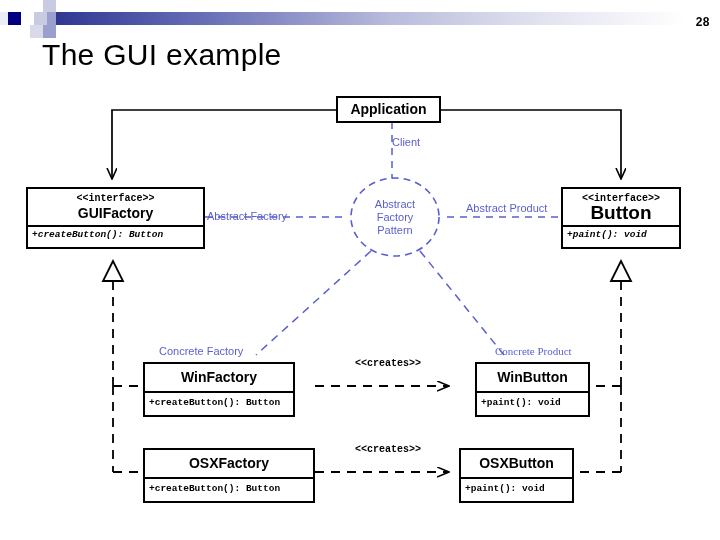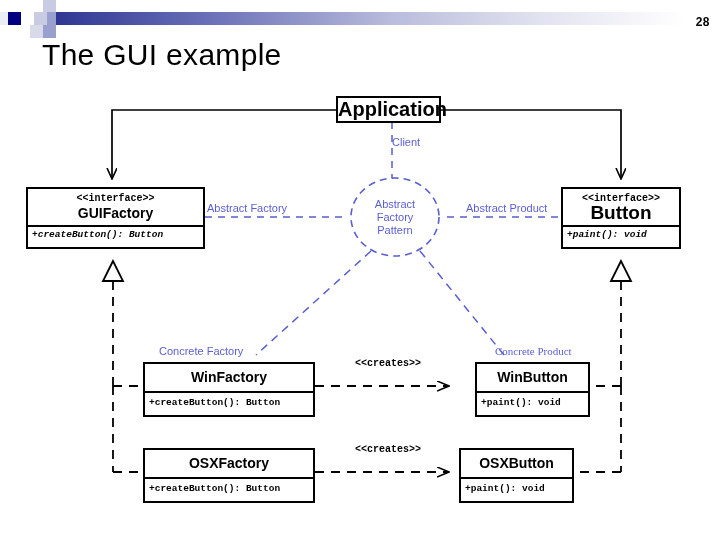--- a/index.html
+++ b/index.html
@@ -211,21 +211,21 @@
     <g>
       <path d="M315,386 L448,386" fill="none" stroke="#000000" stroke-width="1.8" stroke-dasharray="9,7" marker-end="url(#openArrow)"></path>
     </g>
 
     <g>
       <path d="M315,472 L448,472" fill="none" stroke="#000000" stroke-width="1.8" stroke-dasharray="9,7" marker-end="url(#openArrow)"></path>
     </g>
   </svg>
 
   <div class="cls-box" style="left:336px; top:96px; width:105px; height:27px;">
-    <div class="cls-name" style="font-size:20px; line-height:23px;">Application</div>
+    <div class="cls-name" style="font-size:14px; line-height:23px;">Application</div>
   </div>
   <div class="note-label" style="left:392px; top:136px;">Client</div>
 
   <div class="cls-box" style="left:26px; top:187px; width:179px; height:62px;">
     <div class="cls-stereo" style="margin-top:4px;">&lt;&lt;interface&gt;&gt;</div>
     <div class="cls-name" style="font-size:14px; line-height:18px;">GUIFactory</div>
     <div class="cls-sep" style="margin-top:3px;"></div>
     <div class="cls-ops" style="text-align:left; padding-left:4px; line-height:16px;">+createButton(): Button</div>
   </div>
 
@@ -235,26 +235,26 @@
     <div class="cls-sep" style="margin-top:3px;"></div>
     <div class="cls-ops" style="text-align:left; padding-left:4px; line-height:16px;">+paint(): void</div>
   </div>
 
   <div class="ellipse-label" style="left:355px; top:198px; width:80px;">
     <div>Abstract</div>
     <div>Factory</div>
     <div>Pattern</div>
   </div>
 
-  <div class="note-label" style="left:207px; top:202px;">Abstract Factory</div>
+  <div class="note-label" style="left:207px; top:210px;">Abstract Factory</div>
   <div class="note-label" style="left:466px; top:202px;">Abstract Product</div>
   <div class="note-label" style="left:159px; top:345px;">Concrete Factory</div>
   <div class="note-label" style="left:495px; top:345px;font-family:Liberation Serif, serif;">Concrete Product</div>
 
-  <div class="cls-box" style="left:143px; top:362px; width:172px; height:55px;">
+  <div class="cls-box" style="left:143px; top:362px; width:152px; height:55px;">
     <div class="cls-name" style="font-size:14px; line-height:26px;">WinFactory</div>
     <div class="cls-sep" style="margin-top:1px;"></div>
     <div class="cls-ops plain" style="text-align:left; padding-left:4px; line-height:20px;">+createButton(): Button</div>
   </div>
 
   <div class="cls-box" style="left:143px; top:448px; width:172px; height:55px;">
     <div class="cls-name" style="font-size:14px; line-height:26px;">OSXFactory</div>
     <div class="cls-sep" style="margin-top:1px;"></div>
     <div class="cls-ops plain" style="text-align:left; padding-left:4px; line-height:20px;">+createButton(): Button</div>
   </div>

